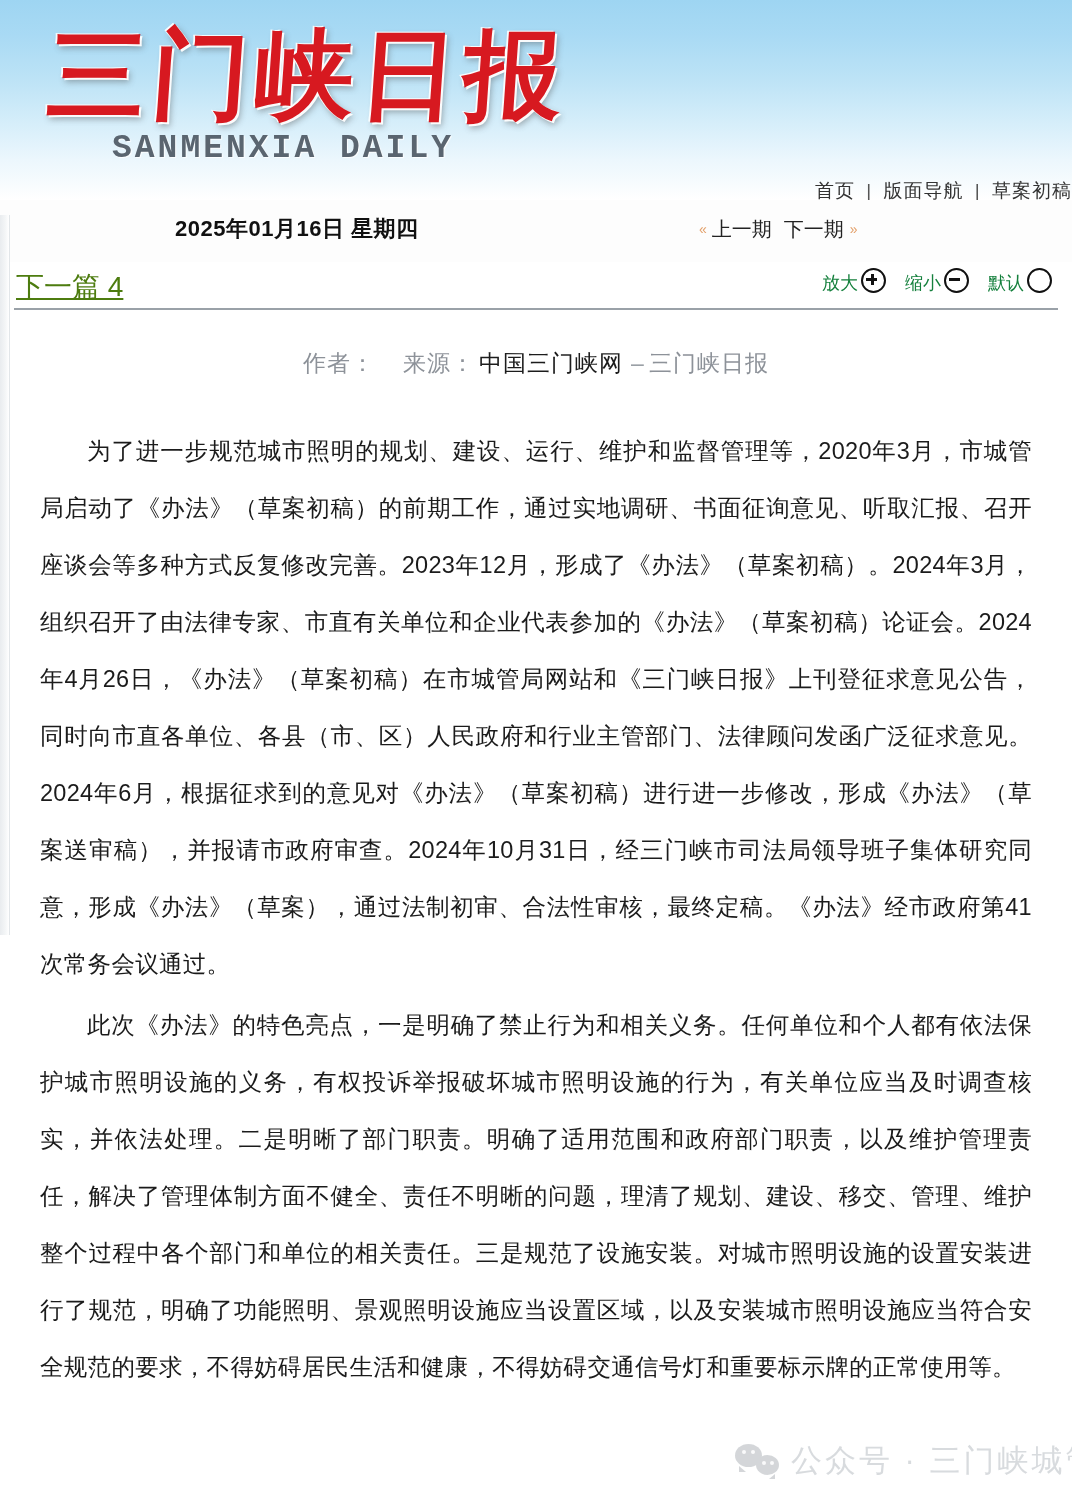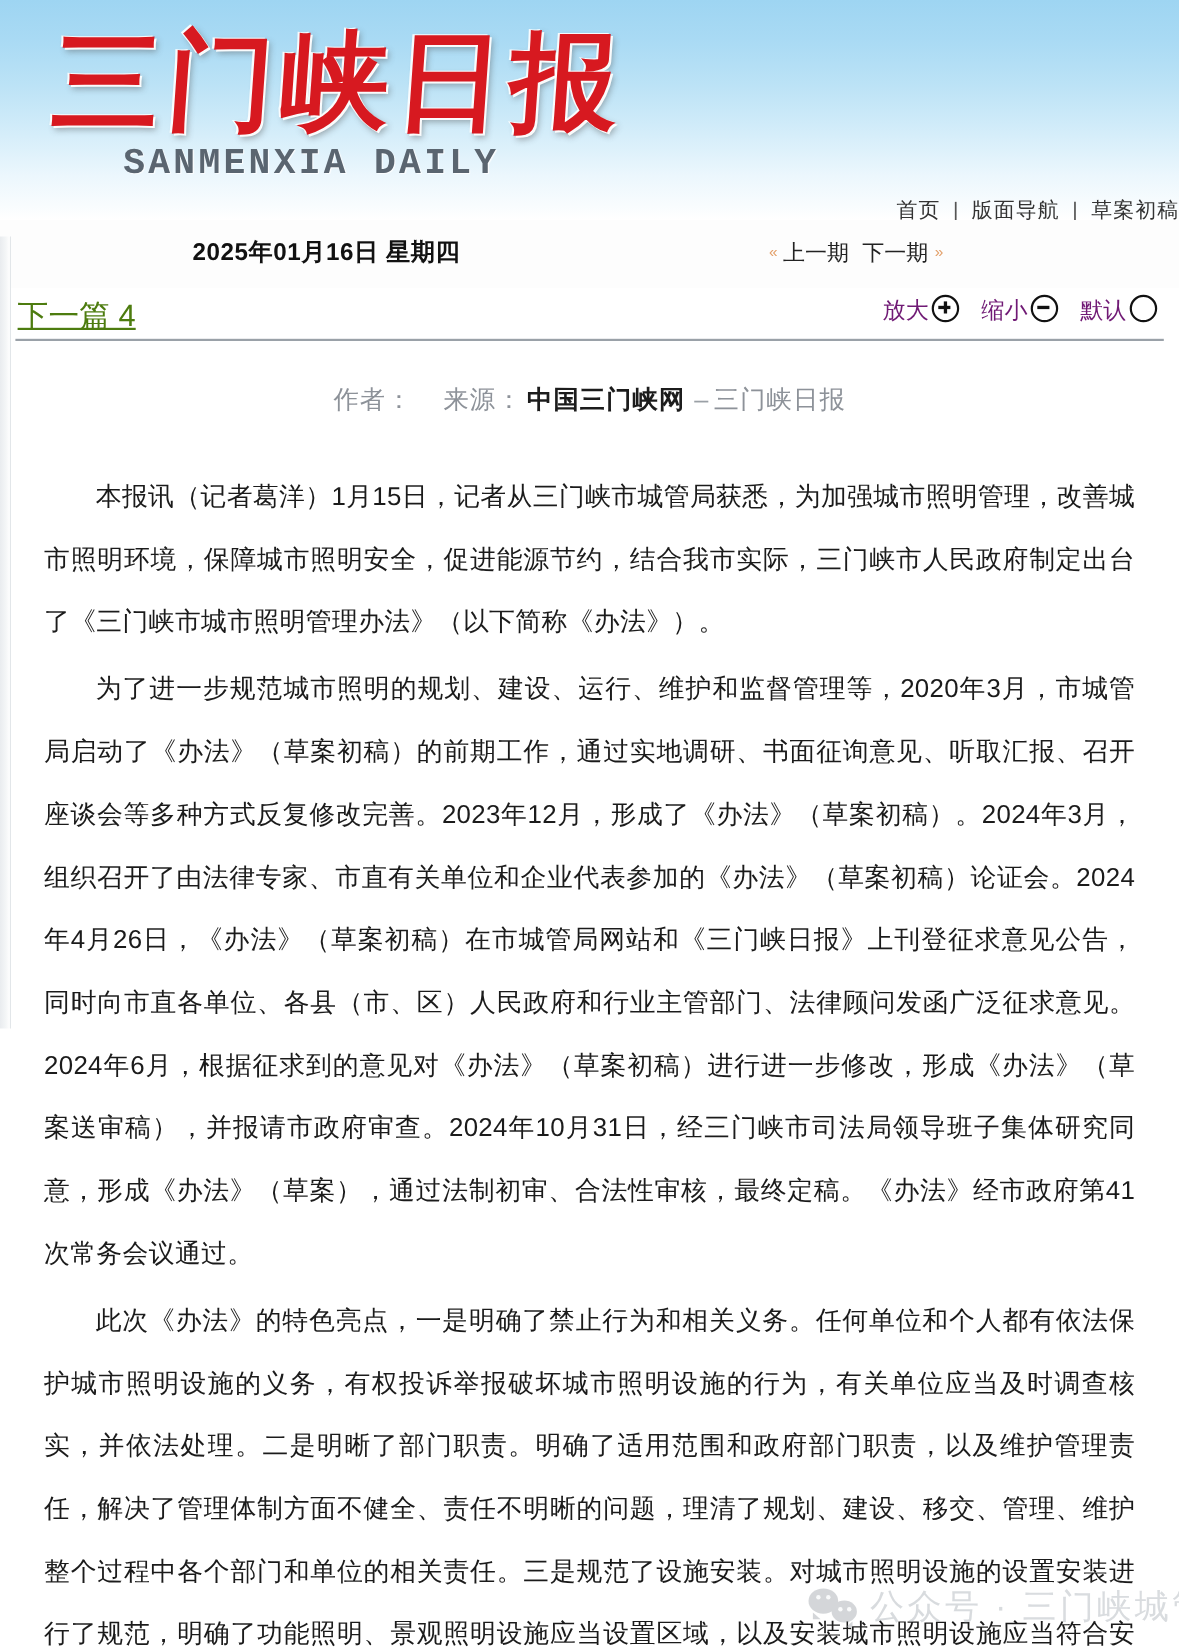--- a/index.html
+++ b/index.html
@@ -119,22 +119,22 @@
     left: 2px;
     top: 6px;
     font-size: 28px;
     color: #4d7c0f;
     white-space: nowrap;
   }
   .zoom-controls {
     position: absolute;
     right: 6px;
     top: 6px;
-    font-size: 21px;
-    color: #701a75;
+    font-size: 18px;
+    color: #15803d;
     white-space: nowrap;
   }
   .zoom-controls .zc {
     display: inline-block;
     margin-left: 14px;
   }
   .zoom-controls .zc:first-child { margin-left: 0; }
   .zc .glyph {
     display: inline-block;
     width: 21px;
@@ -176,21 +176,21 @@
   .byline {
     text-align: center;
     margin-top: 38px;
     font-size: 23px;
     color: #8d9299;
     letter-spacing: 1px;
   }
   .byline .author-label { margin-right: 28px; }
   .byline .source-name {
     color: #1c1c1c;
-    font-weight: bold;
+    font-weight: normal;
     margin: 0 4px;
   }
   .byline .dash { color: #9aa0a6; margin: 0 4px; }
 
   .body-text { margin-top: 44px; }
   .body-text p {
     font-size: 23.5px;
     line-height: 57px;
     color: #1b1b1b;
     margin: 0 0 4px 0;
@@ -302,21 +302,20 @@
   </div>
 </div>
 
 <div class="article">
 
   <div class="byline">
     <span class="author-label">作者：</span><span>来源：</span><span class="source-name">中国三门峡网</span><span class="dash">–</span><span>三门峡日报</span>
   </div>
 
   <div class="body-text">
-    <p>本报讯（记者葛洋）1月15日，记者从三门峡市城管局获悉，为加强城市照明管理，改善城市照明环境，保障城市照明安全，促进能源节约，结合我市实际，三门峡市人民政府制定出台了《三门峡市城市照明管理办法》（以下简称《办法》）。</p>
     <p>为了进一步规范城市照明的规划、建设、运行、维护和监督管理等，2020年3月，市城管局启动了《办法》（草案初稿）的前期工作，通过实地调研、书面征询意见、听取汇报、召开座谈会等多种方式反复修改完善。2023年12月，形成了《办法》（草案初稿）。2024年3月，组织召开了由法律专家、市直有关单位和企业代表参加的《办法》（草案初稿）论证会。2024年4月26日，《办法》（草案初稿）在市城管局网站和《三门峡日报》上刊登征求意见公告，同时向市直各单位、各县（市、区）人民政府和行业主管部门、法律顾问发函广泛征求意见。2024年6月，根据征求到的意见对《办法》（草案初稿）进行进一步修改，形成《办法》（草案送审稿），并报请市政府审查。2024年10月31日，经三门峡市司法局领导班子集体研究同意，形成《办法》（草案），通过法制初审、合法性审核，最终定稿。《办法》经市政府第41次常务会议通过。</p>
     <p>此次《办法》的特色亮点，一是明确了禁止行为和相关义务。任何单位和个人都有依法保护城市照明设施的义务，有权投诉举报破坏城市照明设施的行为，有关单位应当及时调查核实，并依法处理。二是明晰了部门职责。明确了适用范围和政府部门职责，以及维护管理责任，解决了管理体制方面不健全、责任不明晰的问题，理清了规划、建设、移交、管理、维护整个过程中各个部门和单位的相关责任。三是规范了设施安装。对城市照明设施的设置安装进行了规范，明确了功能照明、景观照明设施应当设置区域，以及安装城市照明设施应当符合安全规范的要求，不得妨碍居民生活和健康，不得妨碍交通信号灯和重要标示牌的正常使用等。</p>
 
   </div>
 </div>
 
 <div class="watermark">
   <span class="wechat-icon">
     <span class="bubble-a"></span>
     <span class="bubble-b"></span>

